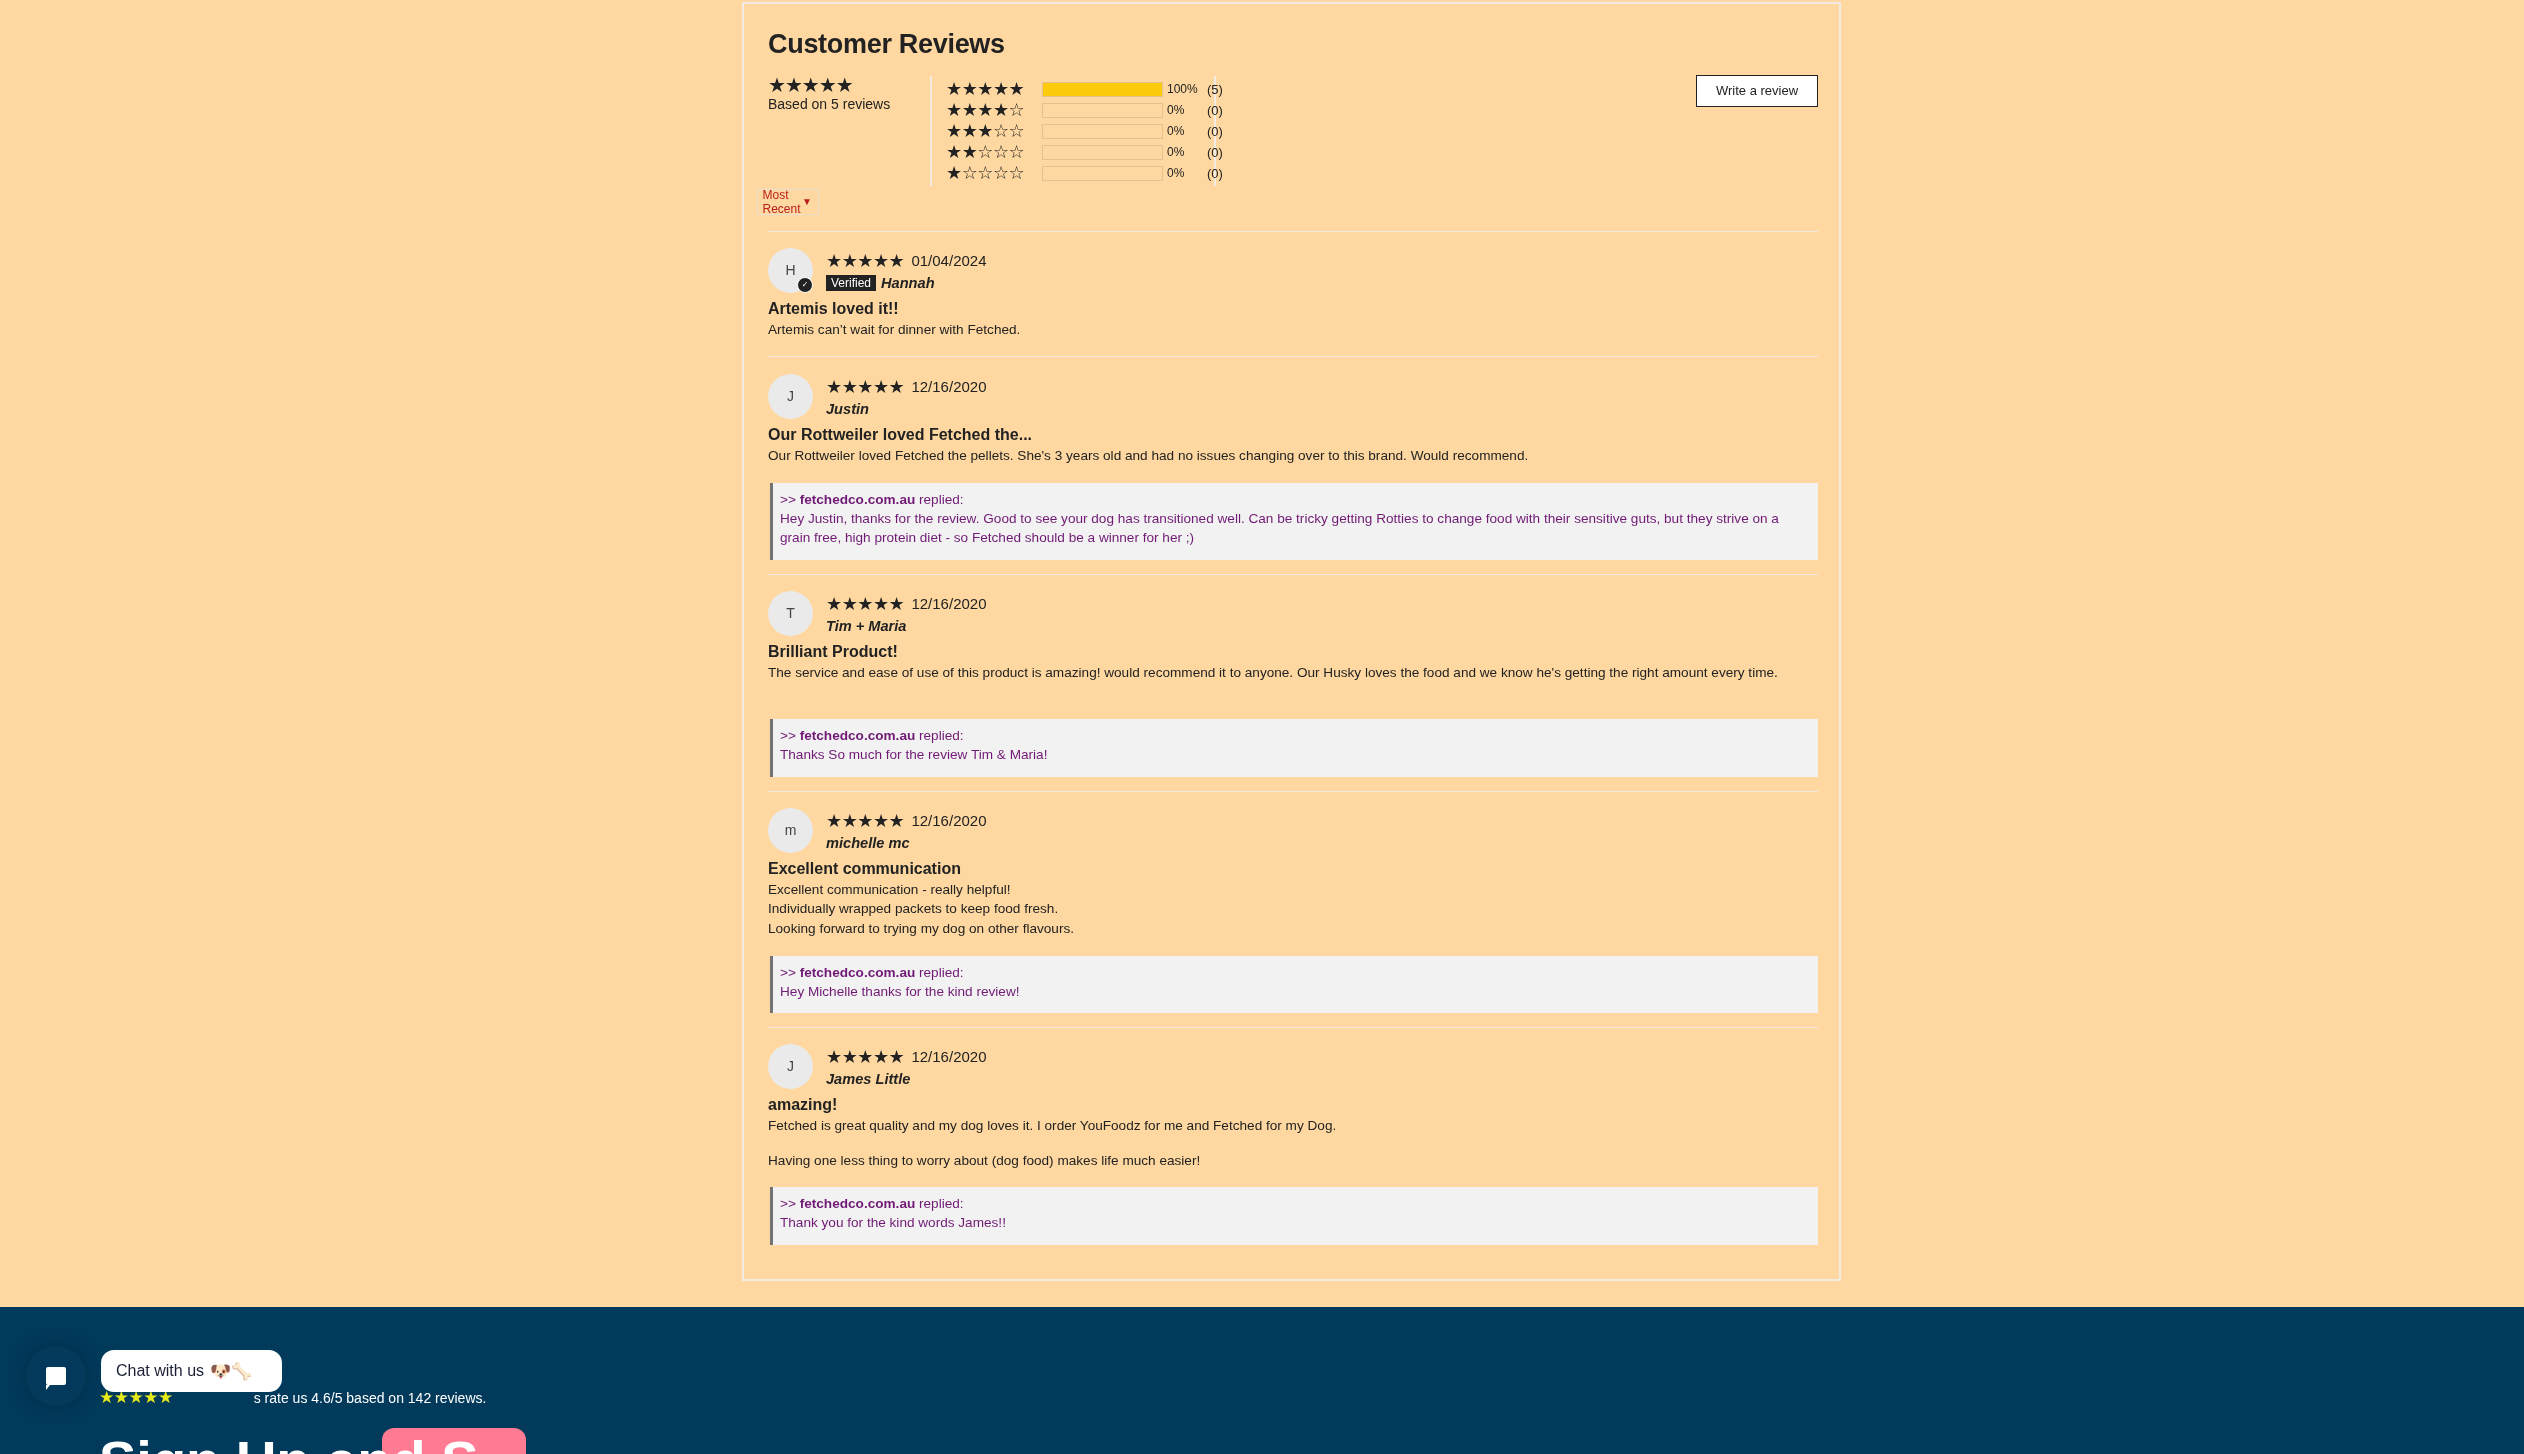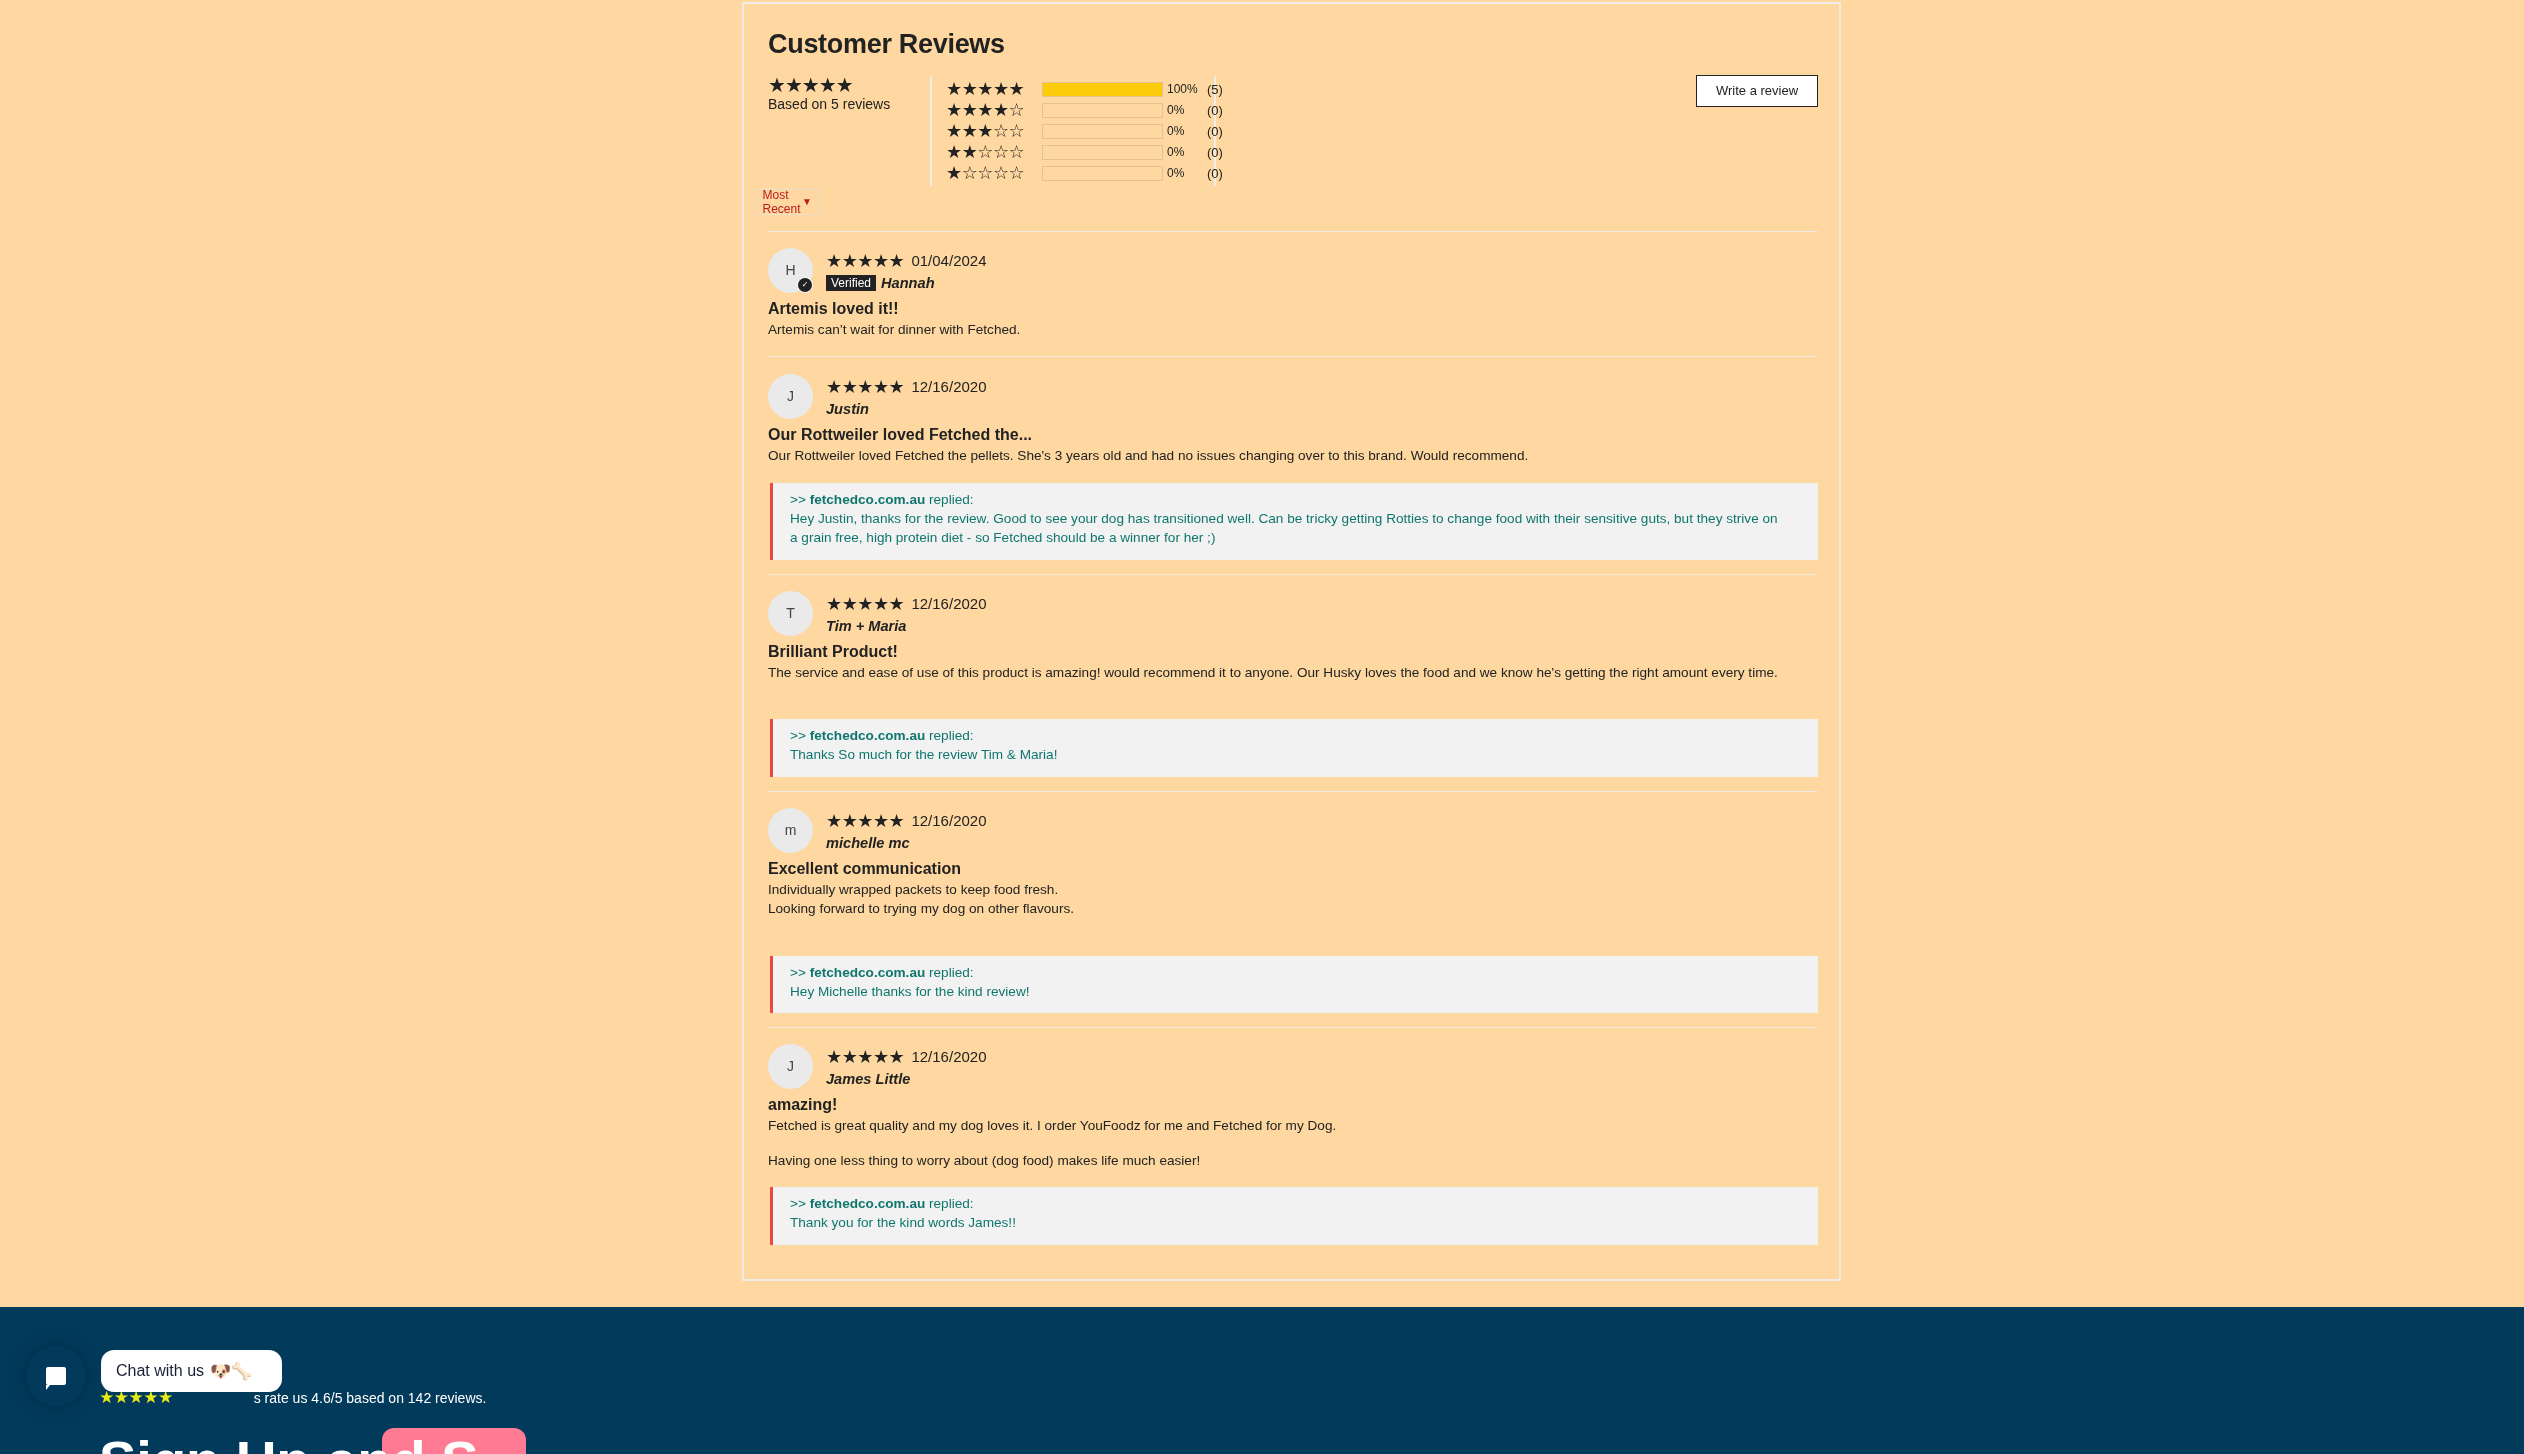--- a/index.html
+++ b/index.html
@@ -56,22 +56,22 @@
   .meta { position:absolute; left:58px; top:4px; }
   .rstars { font-size:18px; letter-spacing:-0.5px; color:#222; line-height:1; display:inline-block; vertical-align:middle; }
   .rdate { font-size:15px; color:#222; margin-left:5px; display:inline-block; vertical-align:middle; }
   .name-line { margin-top:5px; display:flex; align-items:center; }
   .vtag { background:#222; color:#fff; font-size:12px; padding:1px 5px; margin-right:5px; }
   .rname { font-size:14.6px; font-weight:bold; color:#222;font-style:italic; }
   .rtitle { position:absolute; left:0; font-size:16px; font-weight:bold; color:#222; }
   .rbody { position:absolute; left:0; width:1050px; font-size:13.6px; color:#222; line-height:19.7px; }
   .reply {
     position:absolute; left:2px; width:1048px; background:#f2f2f2;
-    border-left:3px solid #ef4444; box-sizing:border-box;
-    padding:7px 0 0 17px; font-size:13.6px; color:#0f766e; line-height:19px;
+    border-left:3px solid #737373; box-sizing:border-box;
+    padding:7px 0 0 7px; font-size:13.6px; color:#701a75; line-height:19px;
   }
   .reply b { font-weight:bold; }
   .footer {
     position:absolute; left:0; top:1307px; width:2585px; height:147px; background:#023a5c;
   }
   .footer-rating { position:absolute; left:99px; top:80px; display:flex; align-items:center; }
   .footer-stars { color:#e7ea17; font-size:17px; letter-spacing:-0.5px; }
   .footer-rtext { color:#ffffff; font-size:14px; margin-left:81px; }
   .footer-heading { position:absolute; left:99px; top:126px; color:#fff; font-size:56px; font-weight:bold; line-height:1; }
   .footer-pink { position:absolute; left:382px; top:121px; width:144px; height:40px; border-radius:12px 12px 0 0; background:#ff7a93; }
@@ -226,20 +226,21 @@
       </div>
     <div class="meta">
       <span class="rstars">★★★★★</span>
       <span class="rdate">12/16/2020</span>
       <div class="name-line">
           <span class="rname">michelle mc</span>
         </div>
     </div>
     <div class="rtitle" style="top:52px">Excellent communication</div>
     <div class="rbody" style="top:72px">
+      <div>Excellent communication - really helpful!</div>
       <div>Individually wrapped packets to keep food fresh.</div>
       <div>Looking forward to trying my dog on other flavours.</div>
     </div>
     <div class="reply" style="top:148px;height:57px">
       <div>
         <span>&gt;&gt;</span>
         <b>fetchedco.com.au</b>
         <span>replied:</span>
       </div>
       <div>Hey Michelle thanks for the kind review!</div>

